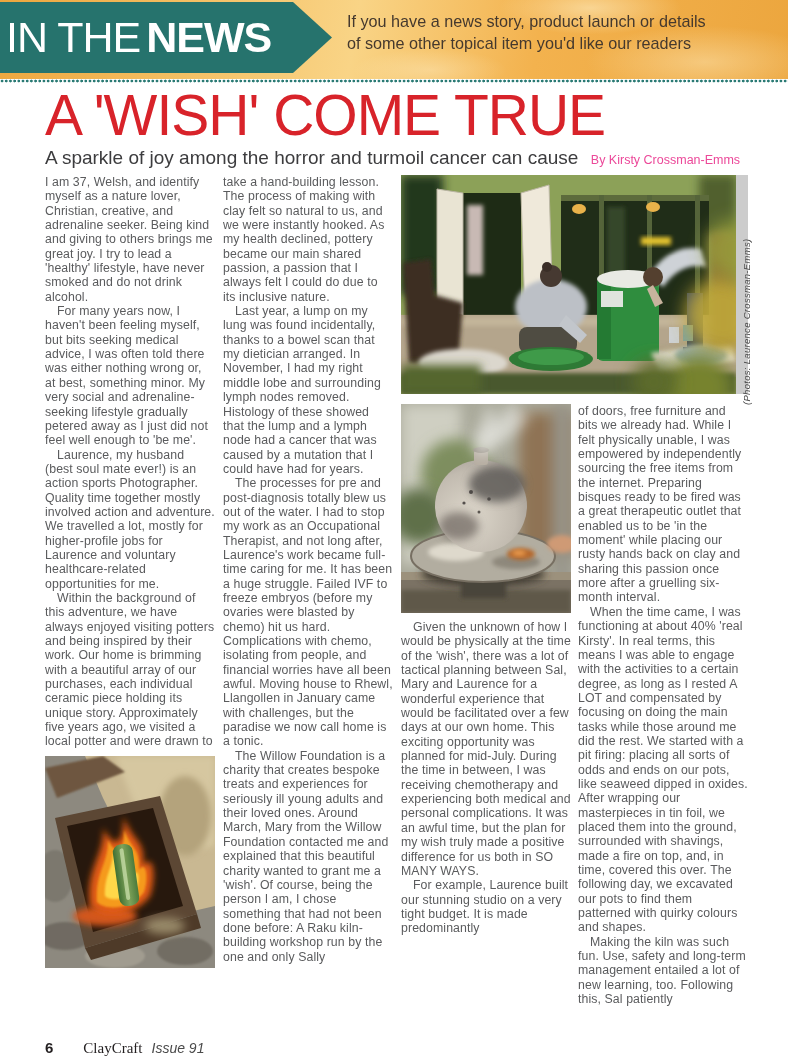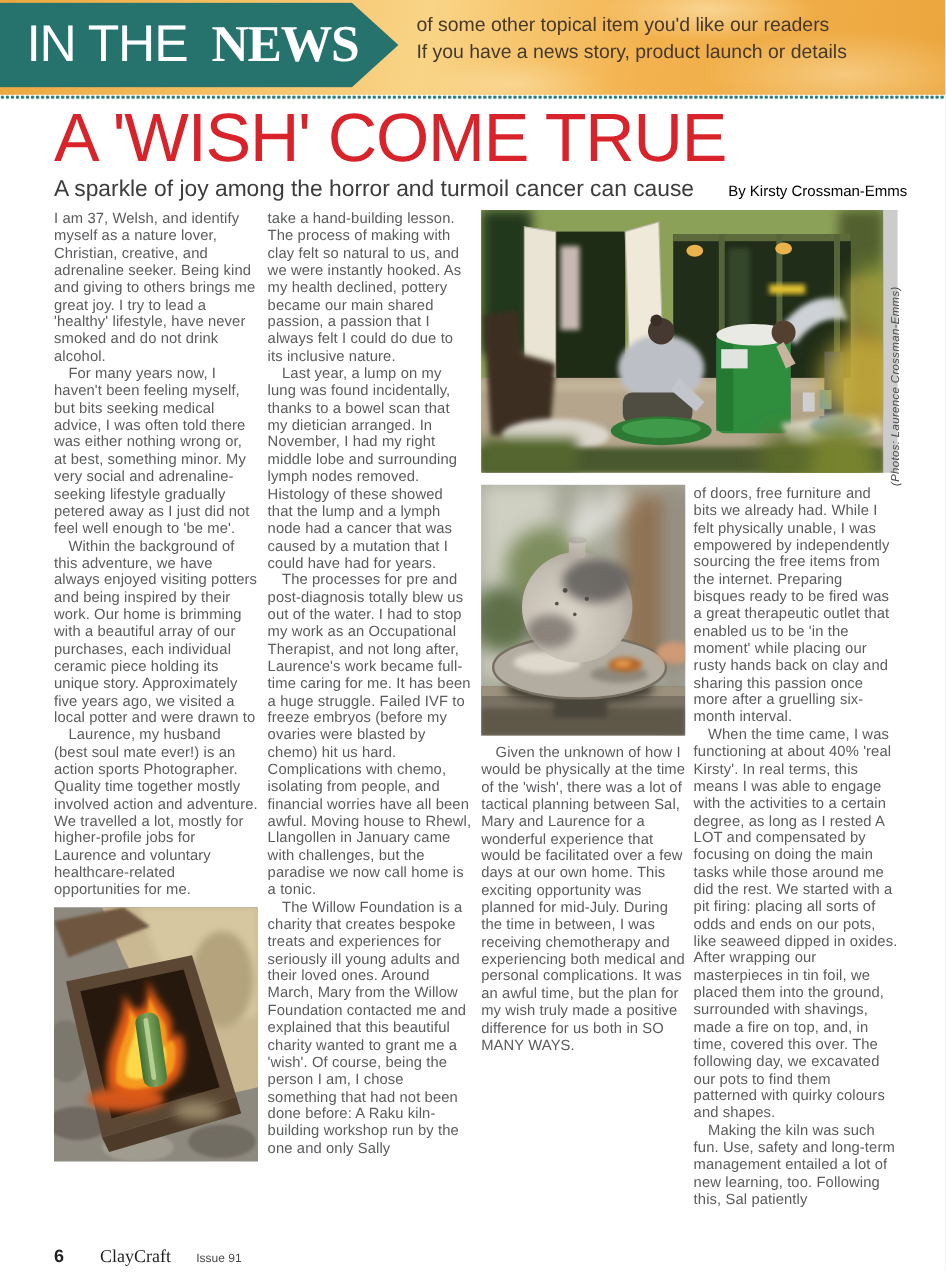--- a/index.html
+++ b/index.html
@@ -9,37 +9,37 @@
   
   .banner{position:absolute;top:0;left:0;width:788px;height:79px;
     background:linear-gradient(100deg,#eca63e 0%,#f4bd60 22%,#f9d486 45%,#f3b24e 68%,#eca63e 100%);}
   .banner::before{content:"";position:absolute;inset:0;
     background-image:
       radial-gradient(ellipse 130px 38px at 590px 8px,  rgba(255,243,205,.55),rgba(255,243,205,0) 70%),
       radial-gradient(ellipse 170px 52px at 705px 62px, rgba(255,238,195,.45),rgba(255,238,195,0) 70%),
       radial-gradient(ellipse 110px 30px at 430px 70px, rgba(255,244,212,.35),rgba(255,244,212,0) 70%);}
   .banner-arrow{position:absolute;top:2px;left:0;width:332px;height:71px;background:#26736d;
     clip-path:polygon(0 0,293px 0,100% 50%,293px 100%,0 100%);
-    display:flex;align-items:center;padding-left:22px;box-sizing:border-box;color:#fff;}
+    display:flex;align-items:center;padding-left:6px;box-sizing:border-box;color:#fff;}
   .banner-arrow .t-light{font-size:43px;font-weight:400;letter-spacing:-1px;}
-  .banner-arrow .t-bold{font-size:43px;font-weight:bold;letter-spacing:-1px;margin-left:20px;font-family:Liberation Serif, serif;}
+  .banner-arrow .t-bold{font-size:43px;font-weight:bold;letter-spacing:-1px;margin-left:6px;}
   .banner-notice{position:absolute;top:11px;left:347px;width:432px;
     font-size:16.2px;line-height:21.5px;color:#45392e;}
   .banner-notice .email{font-weight:bold;color:#1b746d;}
 
   .dotted-divider{position:absolute;top:79px;left:0;width:788px;height:4px;
     background-image:radial-gradient(circle at 2px 2px,#2a7a74 1.2px,rgba(42,122,116,0) 1.7px);
     background-size:4.2px 4px;background-repeat:repeat-x;}
 
   
   .headline{position:absolute;left:45px;top:87px;width:720px;margin:0;
     font-size:57px;line-height:1;font-weight:normal;letter-spacing:-1px;color:#d8232a;}
   .subhead-row{position:absolute;left:45px;top:147px;width:735px;white-space:nowrap;}
   .subhead{font-size:19px;color:#3c3c3e;text-align:center;}
-  .byline{font-size:12.5px;color:#000000;margin-left:24px;text-align:center;}
+  .byline{font-size:12.5px;color:#ec4899;margin-left:8px;text-align:center;}
 
   
   .content{position:absolute;left:45px;top:175px;width:703px;display:flex;gap:8px;}
   .col{width:170px;flex:0 0 170px;}
   .right-half{width:347px;flex:0 0 347px;}
   .body-text p{margin:0;font-size:12.3px;line-height:14.35px;color:#5a5b5d;letter-spacing:.1px;}
   .body-text p.ind{text-indent:12px;}
   .ital{font-style:italic;}
   .sub-row{display:flex;gap:7px;margin-top:10px;}
   .subcol{width:170px;flex:0 0 170px;}
@@ -51,52 +51,52 @@
 
   
   .photo-credit{position:absolute;left:741px;top:205px;height:200px;
     writing-mode:vertical-rl;transform:rotate(180deg);
     font-size:9.5px;font-style:italic;color:#4b4b4b;letter-spacing:.3px;}
 
   
   .footer{position:absolute;left:45px;top:1039px;display:flex;align-items:baseline;}
   .page-number{font-size:15px;font-weight:bold;color:#231f20;}
   .mag-name{font-family:"Liberation Serif",serif;font-size:15px;color:#231f20;margin-left:30px;}
-  .issue{font-size:10px;color:#4a4a4a;margin-left:21px;}
+  .issue{font-size:14px;color:#4a4a4a;margin-left:9px;font-style:italic;}
 </style>
 </head>
 <body>
 
 <div class="page">
 
   <div class="banner">
     <div class="banner-arrow">
       <span class="t-light">IN THE</span>
       <span class="t-bold">NEWS</span>
     </div>
     <div class="banner-notice">
+      <div>If you have a news story, product launch or details</div>
       <div>of some other topical item you'd like our readers</div>
-      <div>If you have a news story, product launch or details</div>
     </div>
   </div>
   <div class="dotted-divider"></div>
 
   <h1 class="headline">A 'WISH' COME TRUE</h1>
   <div class="subhead-row">
     <span class="subhead">A sparkle of joy among the horror and turmoil cancer can cause</span>
     <span class="byline">By Kirsty Crossman-Emms</span>
   </div>
 
   <div class="content">
 
     <div class="col body-text">
       <p>I am 37, Welsh, and identify myself as a nature lover, Christian, creative, and adrenaline seeker. Being kind and giving to others brings me great joy. I try to lead a 'healthy' lifestyle, have never smoked and do not drink alcohol.</p>
       <p class="ind">For many years now, I haven't been feeling myself, but bits seeking medical advice, I was often told there was either nothing wrong or, at best, something minor. My very social and adrenaline-seeking lifestyle gradually petered away as I just did not feel well enough to 'be me'.</p>
+      <p class="ind">Laurence, my husband (best soul mate ever!) is an action sports Photographer. Quality time together mostly involved action and adventure. We travelled a lot, mostly for higher-profile jobs for Laurence and voluntary healthcare-related opportunities for me.</p>
       <p class="ind">Within the background of this adventure, we have always enjoyed visiting potters and being inspired by their work. Our home is brimming with a beautiful array of our purchases, each individual ceramic piece holding its unique story. Approximately five years ago, we visited a local potter and were drawn to</p>
-      <p class="ind">Laurence, my husband (best soul mate ever!) is an action sports Photographer. Quality time together mostly involved action and adventure. We travelled a lot, mostly for higher-profile jobs for Laurence and voluntary healthcare-related opportunities for me.</p>
 
       <div class="photo photo-raku">
         <svg viewBox="0 0 170 212" width="170" height="212">
           <defs>
             <filter id="rB1" x="-30%" y="-30%" width="160%" height="160%">
                 <feGaussianBlur stdDeviation="1.2"></feGaussianBlur>
               </filter>
             <filter id="rB3" x="-40%" y="-40%" width="180%" height="180%">
                 <feGaussianBlur stdDeviation="3"></feGaussianBlur>
               </filter>
@@ -250,20 +250,21 @@
                 <circle cx="63" cy="99" r="1.6" fill="#544f4c"></circle>
               <circle cx="88" cy="95" r="1.8" fill="#4e4a47"></circle>
                 <circle cx="78" cy="108" r="1.5" fill="#5a554f"></circle>
               <rect x="73" y="46" width="14" height="15" rx="3" fill="#b5aca0"></rect>
               <ellipse cx="80" cy="46" rx="8" ry="3" fill="#8f877c"></ellipse>
               <path d="M80,48 C70,30 92,24 88,8 M84,46 C96,34 108,30 122,12 M78,44 C86,28 104,22 112,4" fill="none" stroke="#e9e9e4" stroke-width="9" stroke-linecap="round" filter="url(#mB7)" opacity=".8"></path>
               <ellipse cx="161" cy="140" rx="15" ry="9" fill="#cf9a74" filter="url(#mB2)"></ellipse>
             </svg>
           </div>
           <p class="ind">Given the unknown of how I would be physically at the time of the 'wish', there was a lot of tactical planning between Sal, Mary and Laurence for a wonderful experience that would be facilitated over a few days at our own home. This exciting opportunity was planned for mid-July. During the time in between, I was receiving chemotherapy and experiencing both medical and personal complications. It was an awful time, but the plan for my wish truly made a positive difference for us both in SO MANY WAYS.</p>
+          <p class="ind">For example, Laurence built our stunning studio on a very tight budget. It is made predominantly</p>
         </div>
 
         <div class="subcol body-text">
           <p>of doors, free furniture and bits we already had. While I felt physically unable, I was empowered by independently sourcing the free items from the internet. Preparing bisques ready to be fired was a great therapeutic outlet that enabled us to be 'in the moment' while placing our rusty hands back on clay and sharing this passion once more after a gruelling six-month interval.</p>
           <p class="ind">When the time came, I was functioning at about 40% 'real Kirsty'. In real terms, this means I was able to engage with the activities to a certain degree, as long as I rested A LOT and compensated by focusing on doing the main tasks while those around me did the rest. We started with a pit firing: placing all sorts of odds and ends on our pots, like seaweed dipped in oxides. After wrapping our masterpieces in tin foil, we placed them into the ground, surrounded with shavings, made a fire on top, and, in time, covered this over. The following day, we excavated our pots to find them patterned with quirky colours and shapes.</p>
           <p class="ind">Making the kiln was such fun. Use, safety and long-term management entailed a lot of new learning, too. Following this, Sal patiently</p>
         </div>
 
       </div>
     </div>

